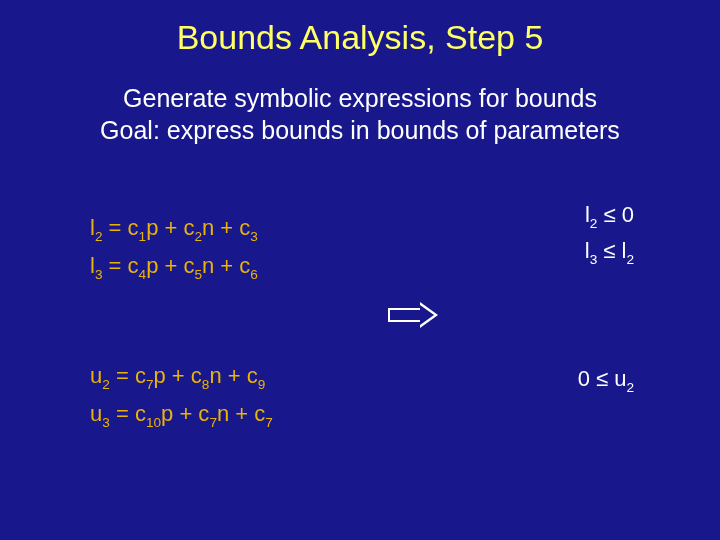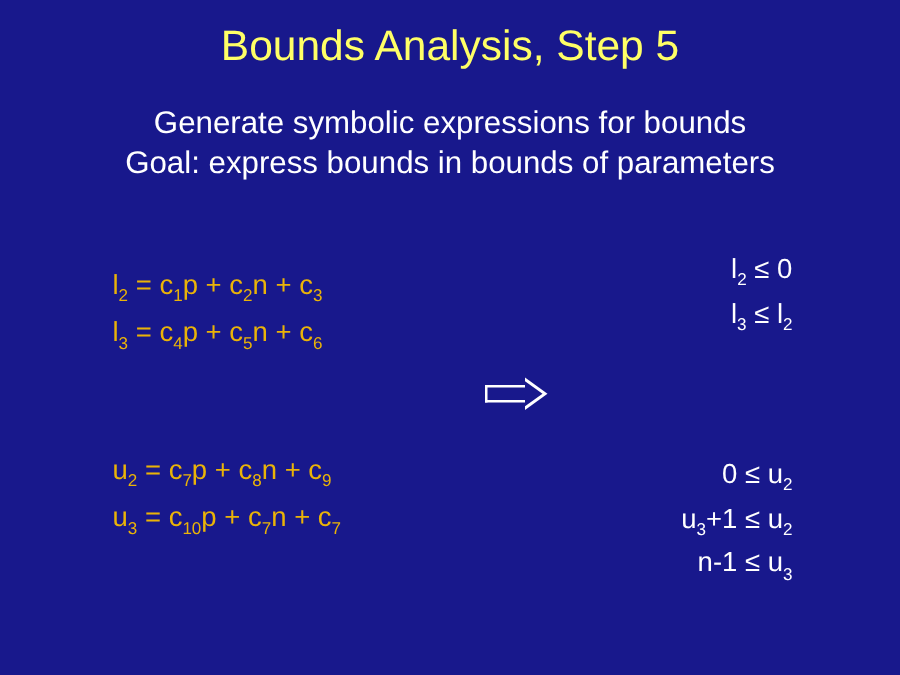--- a/index.html
+++ b/index.html
@@ -154,17 +154,15 @@
     <div class="head"></div>
     <div class="head-inner"></div>
   </div>
 
   <div class="constraints-top" id="ctop">
       <div>l<sub>2</sub> ≤ 0</div>
       <div>l<sub>3</sub> ≤ l<sub>2</sub></div>
     </div>
   <div class="constraints-bot" id="cbot">
       <div>0 ≤ u<sub>2</sub></div>
-      <div>u<sub>3</sub>+1 ≤ u<sub>2</sub></div>
-      <div>n-1 ≤ u<sub>3</sub></div>
     </div>
 
 </div>
 
 </body></html>

